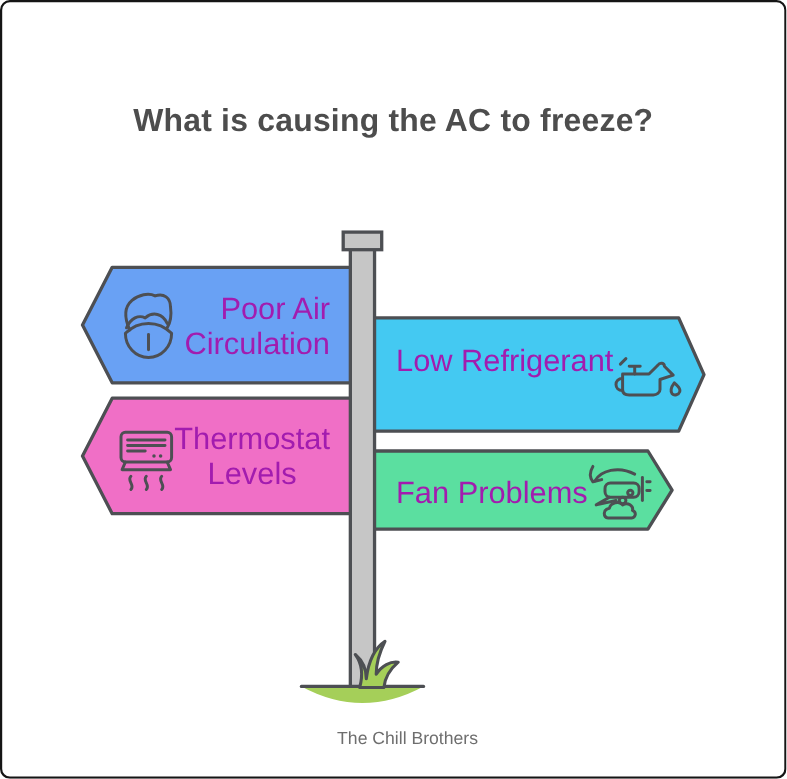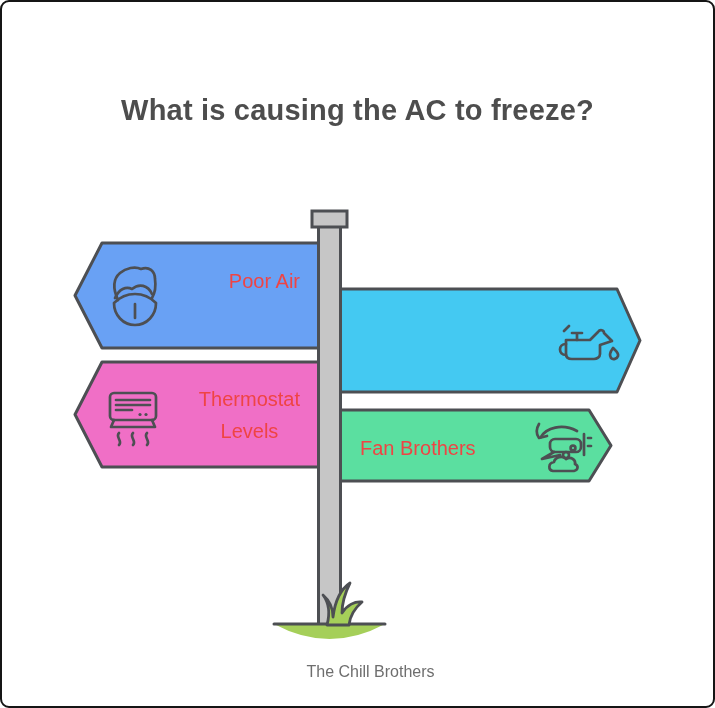--- a/index.html
+++ b/index.html
@@ -22,21 +22,21 @@
   .signpost-svg{position:absolute;top:0;left:0;}
   .sign-poly{stroke:#4d4f53;stroke-width:3;stroke-linejoin:round;}
   .post-part{fill:#c6c6c6;stroke:#4d4f53;stroke-width:3;}
   .icon-stroke{stroke:#4d4f53;stroke-width:2.7;fill:none;stroke-linecap:round;stroke-linejoin:round;}
   .icon-fill{fill:#4d4f53;stroke:none;}
   .grass-fill{fill:#a5cf59;stroke:none;}
   .grass-line{stroke:#4d4f53;stroke-width:3;stroke-linecap:round;fill:none;}
   .tuft{fill:#a5cf59;stroke:#4d4f53;stroke-width:2.8;stroke-linejoin:round;}
   .sign-label{
     position:absolute;
-    font-size:20px;color:#ef4444;line-height:32px;
+    font-size:28px;color:#a21caf;line-height:32px;
     white-space:nowrap;
   }
   .sign-label span{display:block;}
   .align-right{text-align:right;}
   .align-left{text-align:left;}
   .footer{
     position:absolute;top:661px;left:0;width:100%;
     text-align:center;font-size:16px;color:#6e6e6e;
     transform:translateX(13px);
   }
@@ -97,29 +97,31 @@
       <path class="icon-stroke" d="M551,469 C546,468 546,461 552,460 C553,455 561,453 564,457 C569,454 574,458 573,462 C577,464 576,468 572,469 Z"></path>
     </g>
 
     <path class="grass-fill" d="M272,622 Q327.5,652 383,622 Z"></path>
     <path class="grass-line" d="M272,622 L383,622"></path>
     <path class="tuft" d="M325,623 C328,612 327,601 321,593 C328,599 331,607 331,615 C333,599 339,587 348,581 C343,591 340,601 340,611 C345,603 353,599 360,600 C353,606 348,613 347,623 Z"></path>
   </svg>
 
   <div class="sign-label align-right" style="top:263px; right:413px;">
     <span>Poor Air</span>
+    <span>Circulation</span>
   </div>
 
   <div class="sign-label align-left" style="top:310px; left:358px;">
+    <span>Low Refrigerant</span>
   </div>
 
   <div class="sign-label align-right" style="top:381px; right:413px;text-align:center;">
     <span>Thermostat</span>
     <span>Levels</span>
   </div>
 
   <div class="sign-label align-left" style="top:430px; left:358px;">
-    <span>Fan Brothers</span>
+    <span>Fan Problems</span>
   </div>
 
   <div class="footer">The Chill Brothers</div>
 
 </div>
 
 </body></html>

